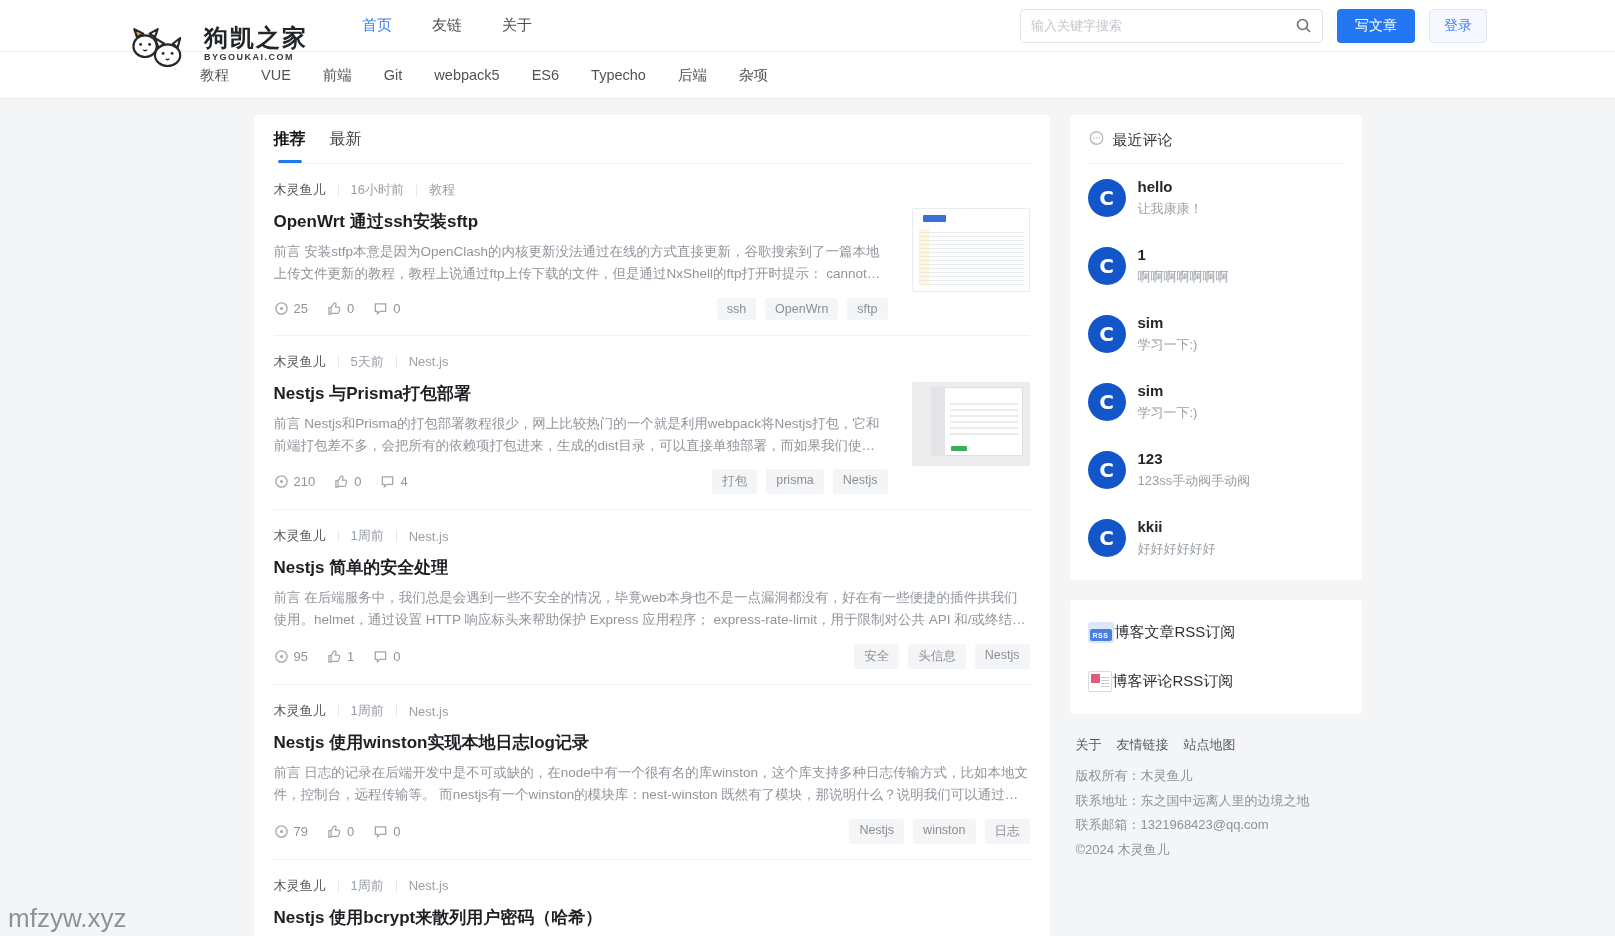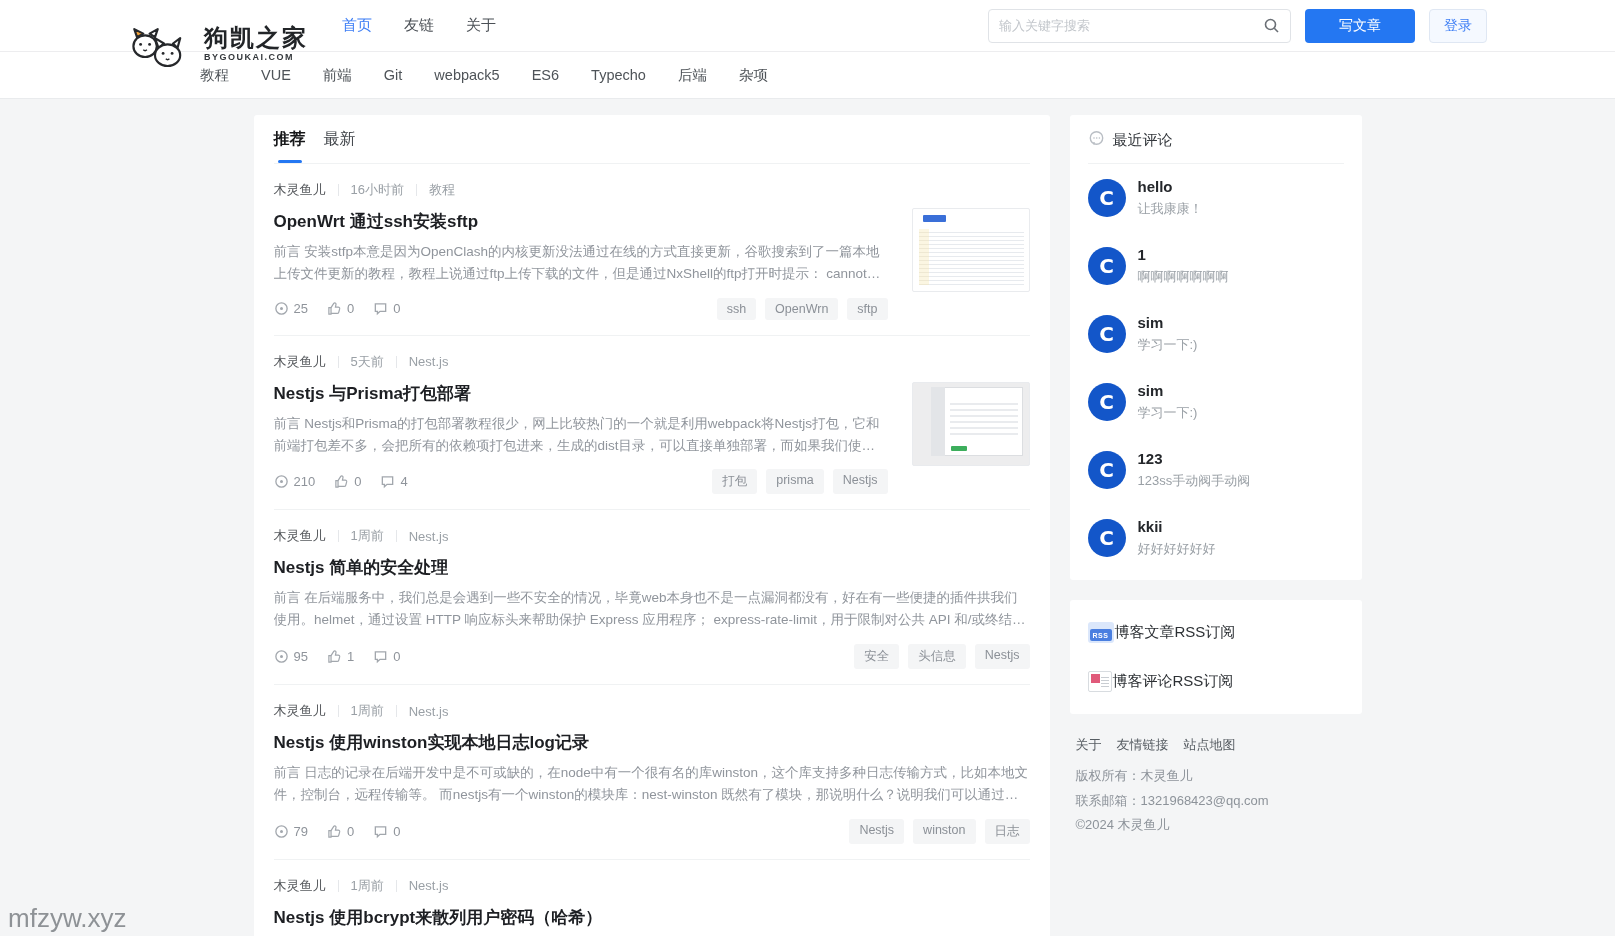--- a/index.html
+++ b/index.html
@@ -5,43 +5,43 @@
   * { margin:0; padding:0; box-sizing:border-box; }
   html,body { width:1615px; height:936px; overflow:hidden; }
   body { font-family:"Liberation Sans","DejaVu Sans",sans-serif; background:#f4f5f6; color:#303438; position:relative; }
 
   
   .topbar { background:#fff; border-bottom:1px solid #ededef; height:52px; }
   .topbar-inner { height:100%; padding:0 128px; display:flex; align-items:center; }
   .logo { display:flex; align-items:flex-start; gap:22px; cursor:pointer;margin-top:48px; }
   .logo-title { font-size:24px; font-weight:900; color:#222528; letter-spacing:2px; line-height:1; }
   .logo-sub { font-size:9px; font-weight:700; color:#33373b; letter-spacing:1.5px; margin-top:2px; }
-  .main-nav { display:flex; gap:32px; margin-left:34px; font-size:15px;align-items:flex-end; }
+  .main-nav { display:flex; gap:40px; margin-left:54px; font-size:15px;align-items:flex-end; }
   .main-nav .nav-item { color:#4b5056; cursor:pointer; }
   .main-nav .nav-item.active { color:#3d7ef5; }
   .topbar-right { margin-left:auto; display:flex; align-items:center; gap:14px; }
   .searchbox { width:303px; height:34px; border:1px solid #e0e3e7; border-radius:4px; display:flex; align-items:center; background:#fff; }
   .searchbox input { flex:1; border:none; outline:none; padding:0 10px; font-size:13px; color:#333; background:transparent; }
   .searchbox input::placeholder { color:#c2c6cb; }
   .search-icon { width:38px; display:flex; align-items:center; justify-content:center; cursor:pointer; }
-  .btn-primary { height:34px; padding:0 34px; background:#2477f2; color:#fff; font-size:14px; border:none; border-radius:4px; cursor:pointer; }
+  .btn-primary { height:34px; padding:0 18px; background:#2477f2; color:#fff; font-size:14px; border:none; border-radius:4px; cursor:pointer; }
   .btn-light { height:34px; padding:0 14px; background:#f5f9ff; color:#3d7ef5; font-size:14px; border:1px solid #dfe7f3; border-radius:4px; cursor:pointer; }
 
   
   .subnav { background:#fff; border-bottom:1px solid #e9ebed; height:47px; display:flex; align-items:center; gap:32px; padding:0 200px; }
   .subnav .cat-item { font-size:14.5px; color:#4e5358; cursor:pointer; white-space:nowrap; }
 
   
   .content { width:1108px; margin:16px auto 0; display:flex; gap:20px; align-items:flex-start; }
   .feed-card { background:#fff; border-radius:3px; flex:1; min-width:0; padding:0 20px; }
   .sidebar { width:292px; flex:none; }
   .card { background:#fff; border-radius:3px; }
 
   
-  .tabs { display:flex; gap:18px; border-bottom:1px solid #f0f2f3; padding:14px 0 0; }
+  .tabs { display:flex; gap:24px; border-bottom:1px solid #f0f2f3; padding:14px 0 0; }
   .tab { font-size:16px; color:#45494e; padding-bottom:13px; position:relative; cursor:pointer; }
   .tab.active { color:#17181a; font-weight:700; }
   .tab.active::after { content:""; position:absolute; left:50%; transform:translateX(-50%); bottom:0; width:24px; height:3px; border-radius:2px; background:#2477f2; }
 
   
   .post { display:flex; align-items:center; padding:17px 0 15px; border-bottom:1px solid #f0f2f3; cursor:pointer; }
   .post:last-child { border-bottom:none; }
   .post-body { flex:1; min-width:0; }
   .post-meta { display:flex; align-items:center; font-size:13px; color:#9aa0a6; }
   .post-meta .author { color:#55585c; }
@@ -420,19 +420,20 @@
       </div>
     </section>
 
     <div class="side-footer">
       <div class="foot-links">
         <span>关于</span>
         <span>友情链接</span>
         <span>站点地图</span>
       </div>
       <p>版权所有：木灵鱼儿</p>
+      <p>联系地址：东之国中远离人里的边境之地</p>
       <p>联系邮箱：1321968423@qq.com</p>
       <p>©2024 木灵鱼儿</p>
     </div>
   </aside>
 </div>
 
 <div class="watermark">mfzyw.xyz</div>
 
 </body></html>

